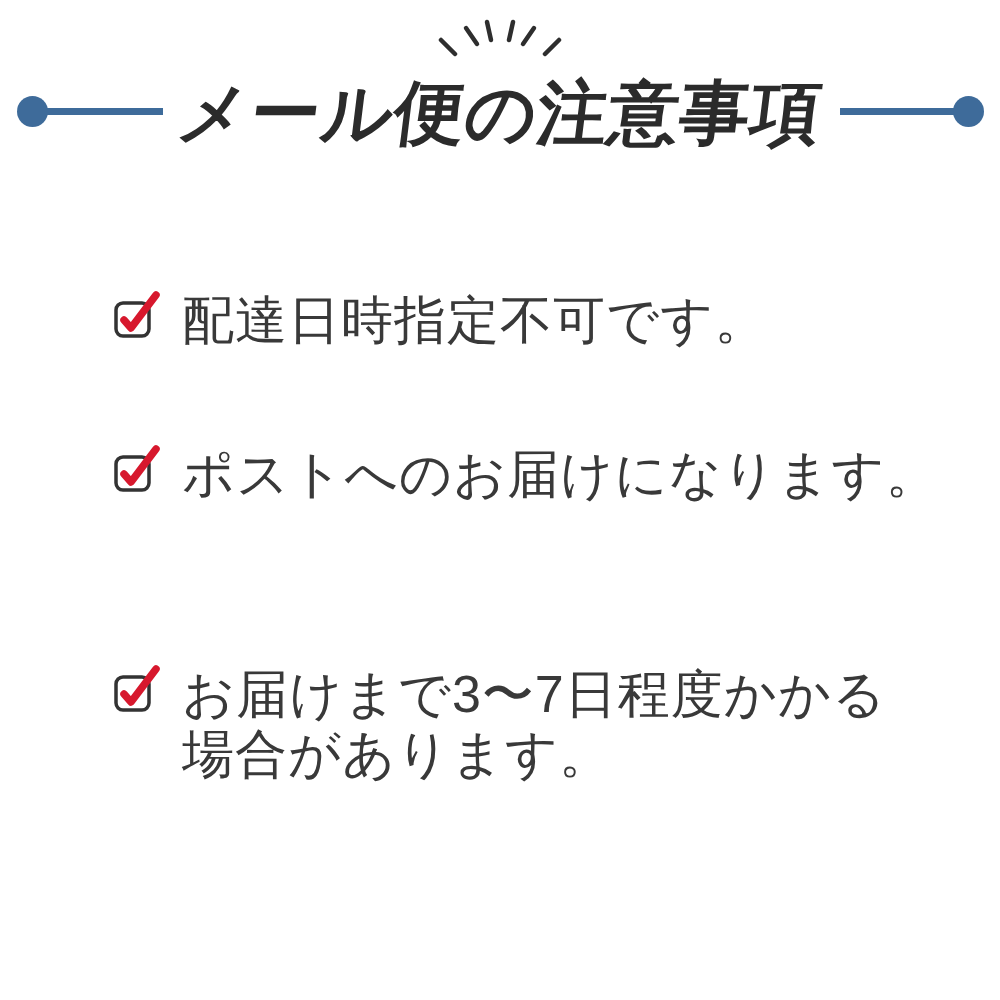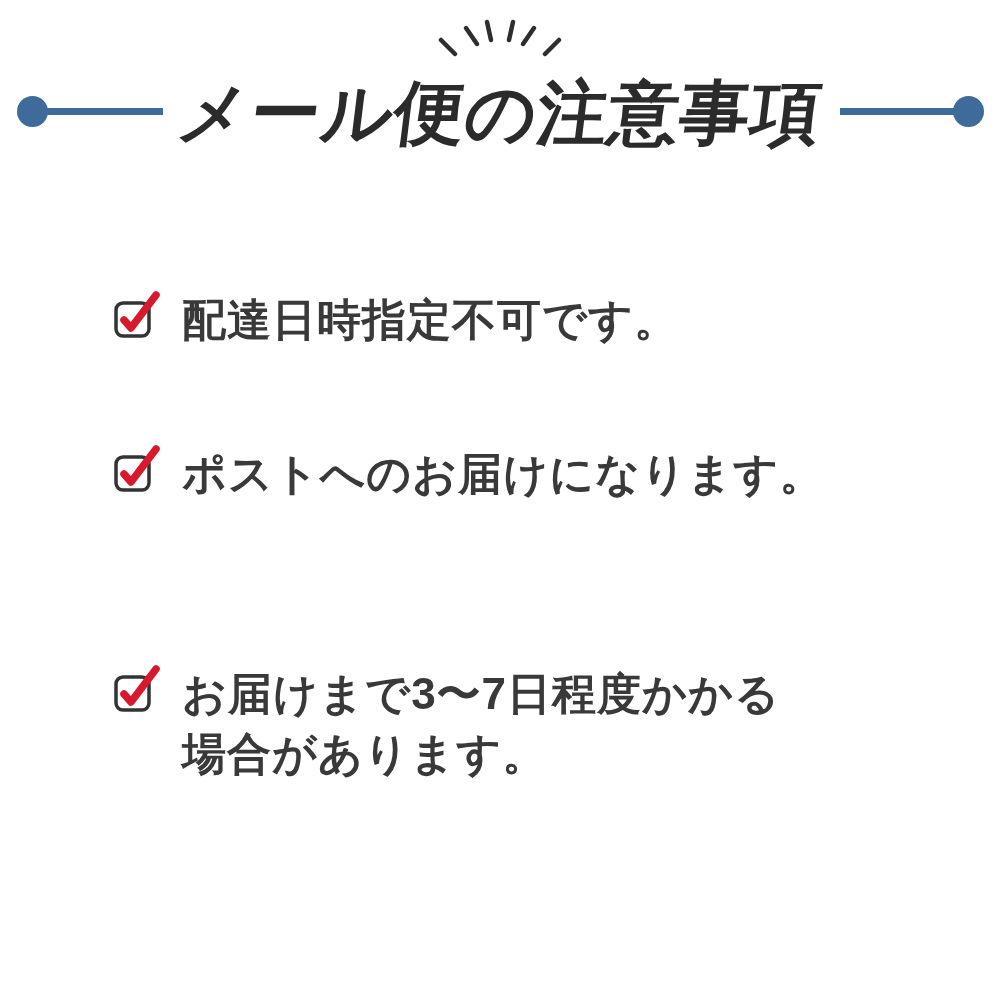--- a/index.html
+++ b/index.html
@@ -73,22 +73,22 @@
     left: 112px;
     display: flex;
     align-items: flex-start;
     gap: 20px;
   }
   .check-item:nth-child(1) { top: 290px; }
   .check-item:nth-child(2) { top: 444px; }
   .check-item:nth-child(3) { top: 664px; justify-content: flex-end; }
   .check-icon { width: 50px; height: 50px; flex: none; display: block; }
   .check-text {
-    font-size: 44px;
-    font-weight: 700;
+    font-size: 52px;
+    font-weight: 400;
     line-height: 60px;
     color: var(--text-color);
     white-space: pre-line;
     letter-spacing: 1px;
   }
 </style>
 </head>
 <body>
 
 <div class="canvas">

